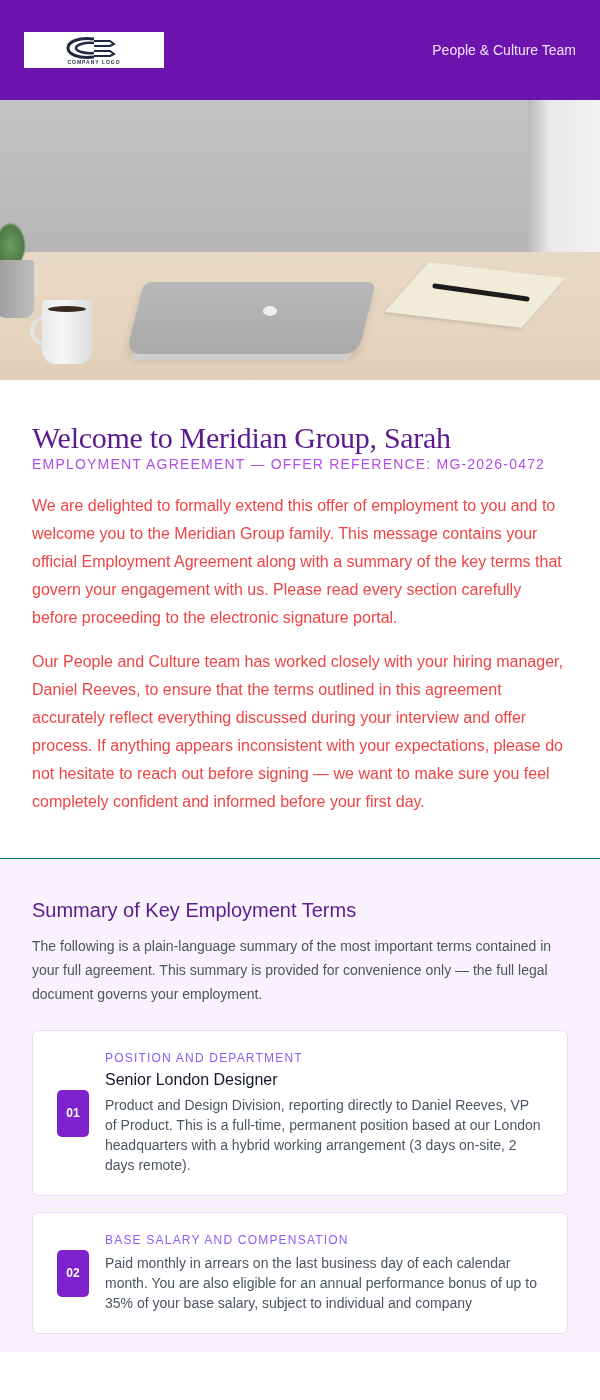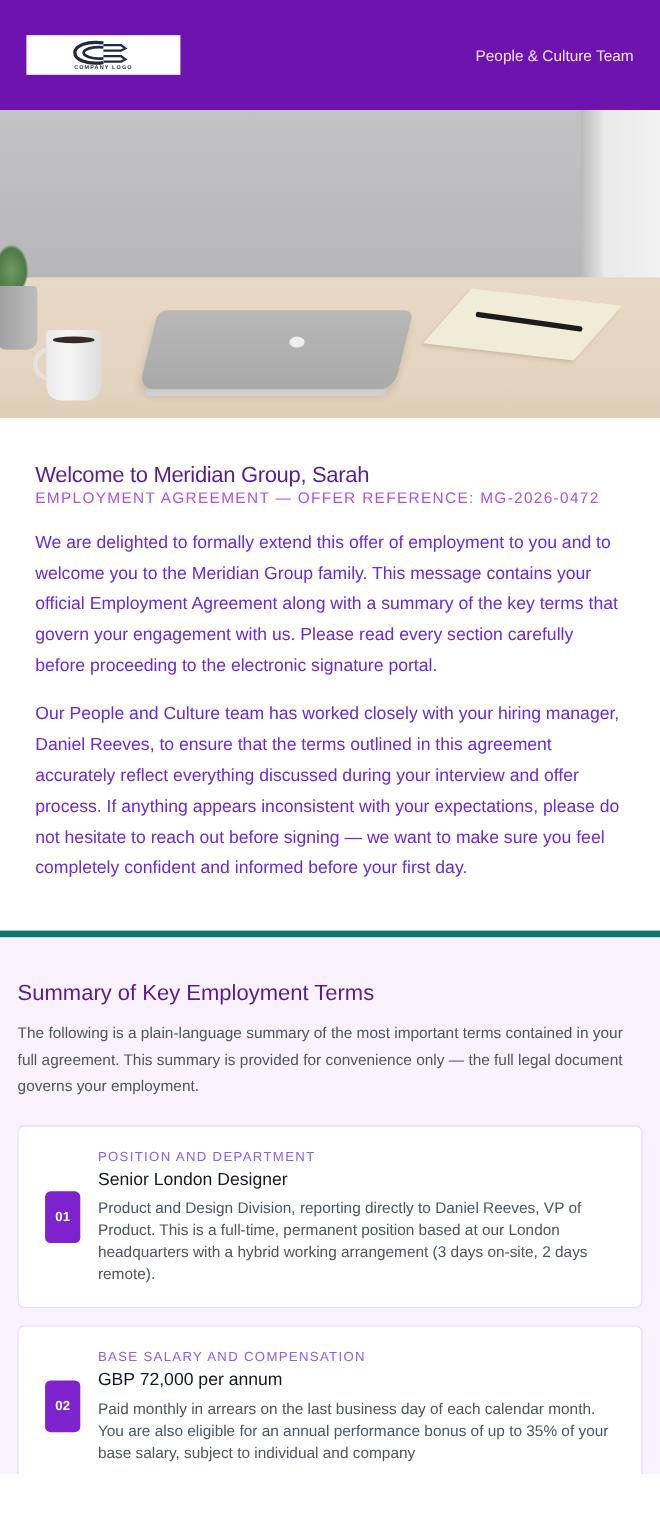--- a/index.html
+++ b/index.html
@@ -21,26 +21,26 @@
   .hero .apple { position: absolute; left: 263px; top: 206px; width: 14px; height: 10px; background: #eeeeee; border-radius: 50%; }
   .hero .mug { position: absolute; left: 42px; top: 200px; width: 50px; height: 64px; background: linear-gradient(90deg, #e9e9e9, #f7f7f7 40%, #dcdcdc); border-radius: 4px 4px 14px 14px; }
   .hero .mug-coffee { position: absolute; left: 48px; top: 206px; width: 38px; height: 6px; background: #3b2a22; border-radius: 50%; }
   .hero .mug-handle { position: absolute; left: 30px; top: 216px; width: 20px; height: 30px; border: 4px solid #e3e3e3; border-right: none; border-radius: 16px 0 0 16px; }
   .hero .pot { position: absolute; left: -4px; top: 160px; width: 38px; height: 58px; background: linear-gradient(90deg, #9e9e9e, #bdbdbd); border-radius: 4px 4px 10px 10px; }
   .hero .plant { position: absolute; left: 0; top: 122px; width: 26px; height: 40px; background: radial-gradient(ellipse at 40% 60%, #6f9a63 0%, #4d7a45 60%, transparent 70%); }
   .hero .notebook { position: absolute; left: 400px; top: 170px; width: 150px; height: 50px; background: #f1ecd8; transform: skewX(-38deg) rotate(6deg); box-shadow: 0 2px 3px rgba(0,0,0,0.12); }
   .hero .pen { position: absolute; left: 432px; top: 190px; width: 98px; height: 5px; background: #1c1c1c; border-radius: 3px; transform: rotate(8deg); }
 
   .intro { padding: 40px 32px 42px; }
-  .intro h1 { font-size: 20px; font-weight: normal; color: #5b1a8e; letter-spacing: -0.3px; line-height: 1.2; }
+  .intro h1 { font-size: 30px; font-weight: normal; color: #5b1a8e; letter-spacing: -0.3px; line-height: 1.2; font-family: Liberation Serif, serif; }
   .ref { font-size: 14px; color: #b14de6; letter-spacing: 1.2px; text-transform: uppercase; }
-  .intro p { margin-top: 20px; font-size: 16px; line-height: 28px; color: #6d28d9; }
+  .intro p { margin-top: 20px; font-size: 16px; line-height: 28px; color: #ef4444; }
   .intro p + p { margin-top: 16px; }
 
-  .summary { background: #f9f2fd; border-top: 6px solid #0f766e; padding: 40px 16px 0; height: 494px; overflow: hidden; }
+  .summary { background: #f9f2fd; border-top: 1px solid #0f766e; padding: 40px 32px 0; height: 494px; overflow: hidden; }
   .summary h2 { font-size: 20px; font-weight: normal; color: #5b1a8e; }
   .summary .lede { margin-top: 12px; font-size: 14px; line-height: 24px; color: #4b5563; }
 
   .term-card { margin-top: 24px; background: #ffffff; border: 1px solid #ecd8fb; border-radius: 6px; display: flex; align-items: center; padding: 20px 24px 20px 24px; }
   .term-card + .term-card { margin-top: 16px; }
   .term-num { flex: 0 0 32px; width: 32px; height: 47px; border-radius: 5px; background: #7e22ce; color: #ffffff; font-size: 12px; font-weight: bold; display: flex; align-items: center; justify-content: center; margin-right: 16px; }
   .term-body { flex: 1; }
   .term-label { font-size: 12px; letter-spacing: 1.2px; color: #8b5cf6; text-transform: uppercase; }
   .term-title { margin-top: 6px; font-size: 16px; color: #111827; }
   .term-desc { margin-top: 6px; font-size: 14px; line-height: 20px; color: #4b5563; }
@@ -92,17 +92,16 @@
       <div class="term-label">POSITION AND DEPARTMENT</div>
       <div class="term-title">Senior London Designer</div>
       <div class="term-desc">Product and Design Division, reporting directly to Daniel Reeves, VP of Product. This is a full-time, permanent position based at our London headquarters with a hybrid working arrangement (3 days on-site, 2 days remote).</div>
     </div>
   </div>
 
   <div class="term-card">
     <div class="term-num">02</div>
     <div class="term-body">
       <div class="term-label">BASE SALARY AND COMPENSATION</div>
-      <div class="term-title">GBP 72,000 per annum</div>
       <div class="term-desc">Paid monthly in arrears on the last business day of each calendar month. You are also eligible for an annual performance bonus of up to 35% of your base salary, subject to individual and company</div>
     </div>
   </div>
 </section>
 
 </body></html>

